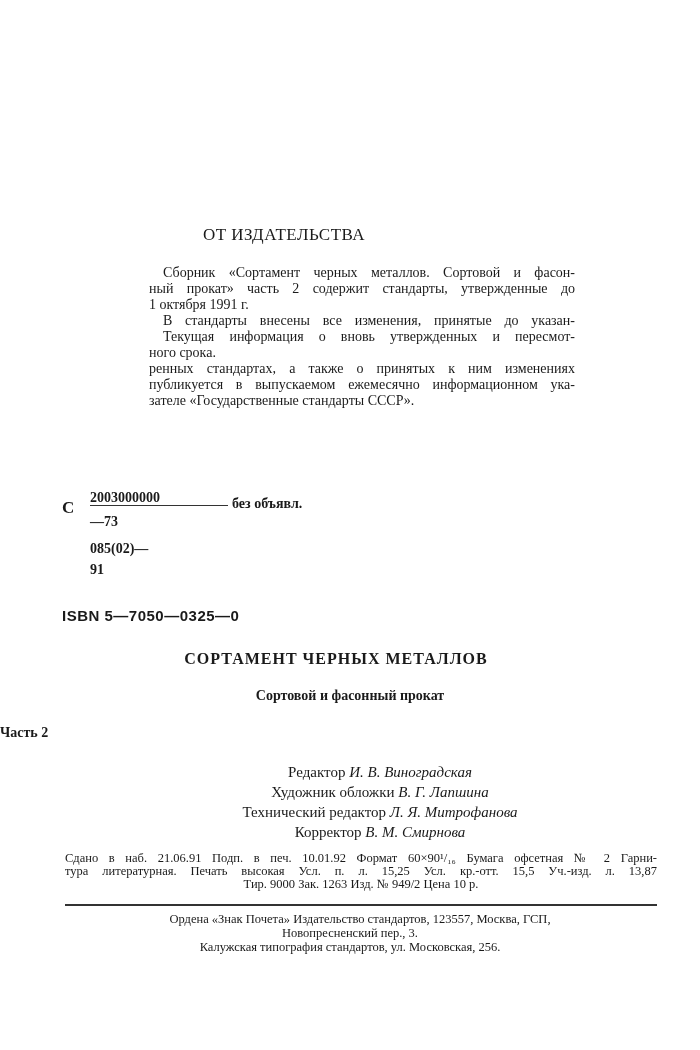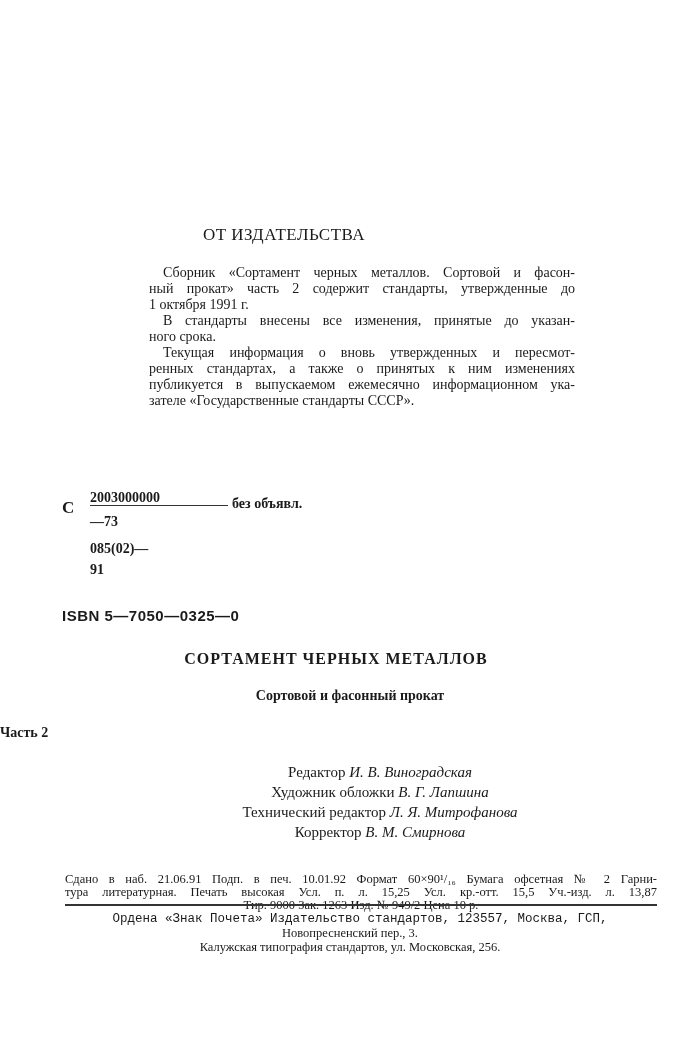--- a/index.html
+++ b/index.html
@@ -83,52 +83,52 @@
     .credits {
       left: 0; width: 760px; top: 762px;
       text-align: center;
       font-size: 15px;
       line-height: 20px;
     }
     .credits .role { }
     .credits .person { font-style: italic; }
 
     .imprint {
-      left: 65px; width: 592px; top: 873px;
+      left: 65px; width: 592px; top: 852px;
       font-size: 12.5px;
       line-height: 13px;
       font-family: "Liberation Serif", serif;
     }
     .imprint .l1, .imprint .l2 { display:block; text-align: justify; text-align-last: justify; white-space: nowrap; }
     .imprint .l3 { display:block; text-align:center; }
 
     .rule {
       left: 65px; width: 592px; top: 904px; height: 1.5px; background: #333;
     }
 
     .publisher {
       left: 0; width: 700px; top: 912px;
       font-size: 12.5px; line-height: 14px;
     }
     .publisher .pl { display:block; text-align:center; }
-    .publisher .pl1 { padding-left: 20px; font-family: Liberation Mono, monospace; }
+    .publisher .pl1 { padding-left: 20px; }
     .publisher .pl3 { padding-left: 0; }
   </style>
 </head>
 <body>
 
 <div class="abs heading">ОТ ИЗДАТЕЛЬСТВА</div>
 
 <div class="abs para-block">
   <span class="line" style="padding-left:0;text-align:justify;text-align-last:justify;">Сборник «Сортамент черных металлов. Сортовой и фасон-</span>
   <span class="line" style="margin-left:-14px;text-align:justify;text-align-last:justify;width:426px;">ный прокат» часть 2 содержит стандарты, утвержденные до</span>
   <span class="line" style="margin-left:-14px;">1 октября 1991 г.</span>
   <span class="line" style="text-align:justify;text-align-last:justify;">В стандарты внесены все изменения, принятые до указан-</span>
+  <span class="line" style="text-align:justify;text-align-last:justify;">Текущая информация о вновь утвержденных и пересмот-</span>
   <span class="line" style="margin-left:-14px;">ного срока.</span>
-  <span class="line" style="text-align:justify;text-align-last:justify;">Текущая информация о вновь утвержденных и пересмот-</span>
   <span class="line" style="margin-left:-14px;text-align:justify;text-align-last:justify;width:426px;">ренных стандартах, а также о принятых к ним изменениях</span>
   <span class="line" style="margin-left:-14px;text-align:justify;text-align-last:justify;width:426px;">публикуется в выпускаемом ежемесячно информационном ука-</span>
   <span class="line" style="margin-left:-14px;">зателе «Государственные стандарты СССР».</span>
 </div>
 
 <div class="abs code-block">
   <span class="code-c">С</span>
   <div class="code-frac">
     <span class="code-num">2003000000—73</span>
     <span class="code-rule"></span>

